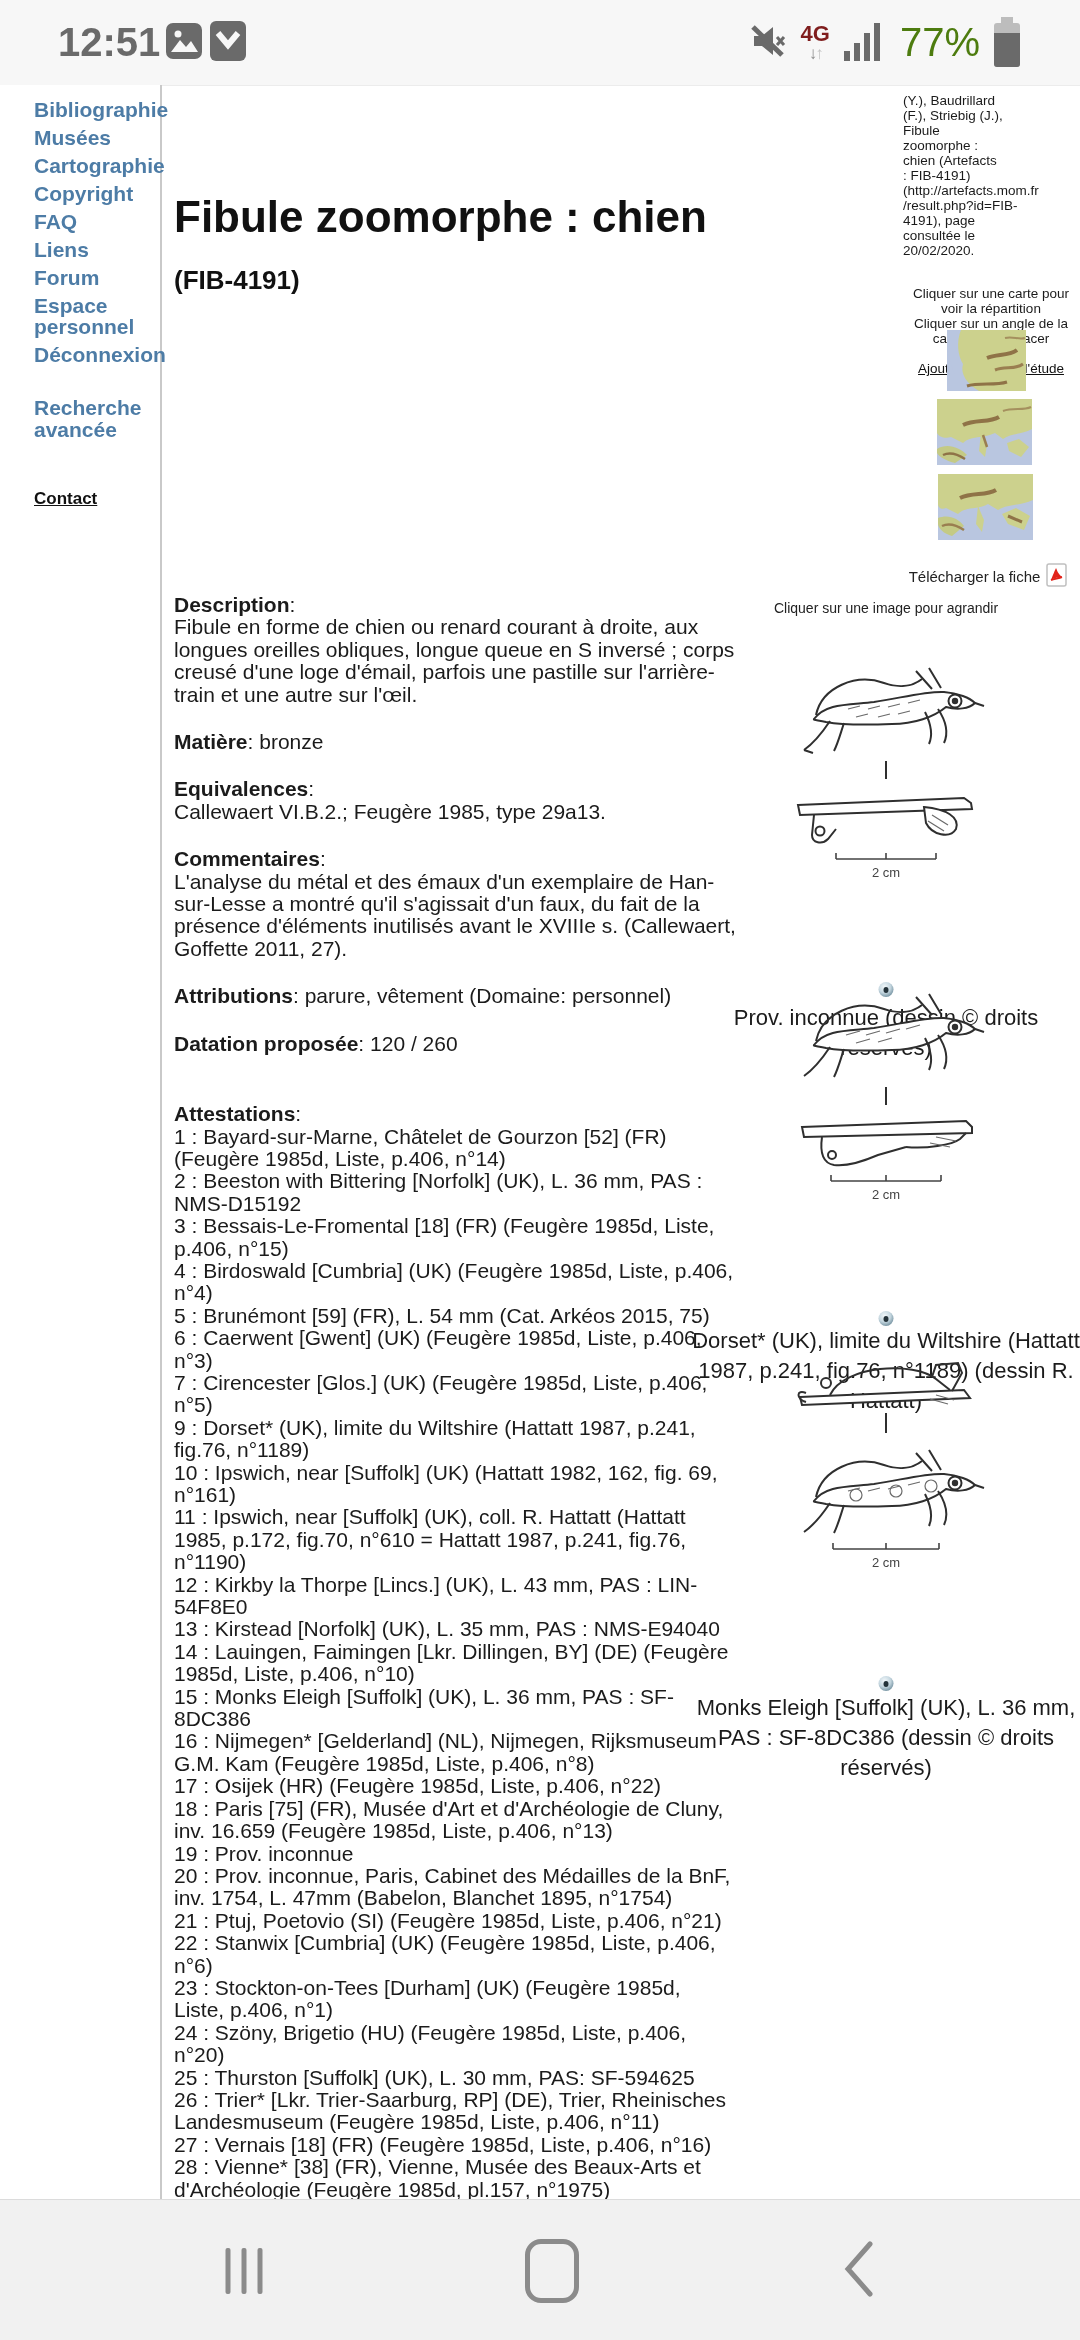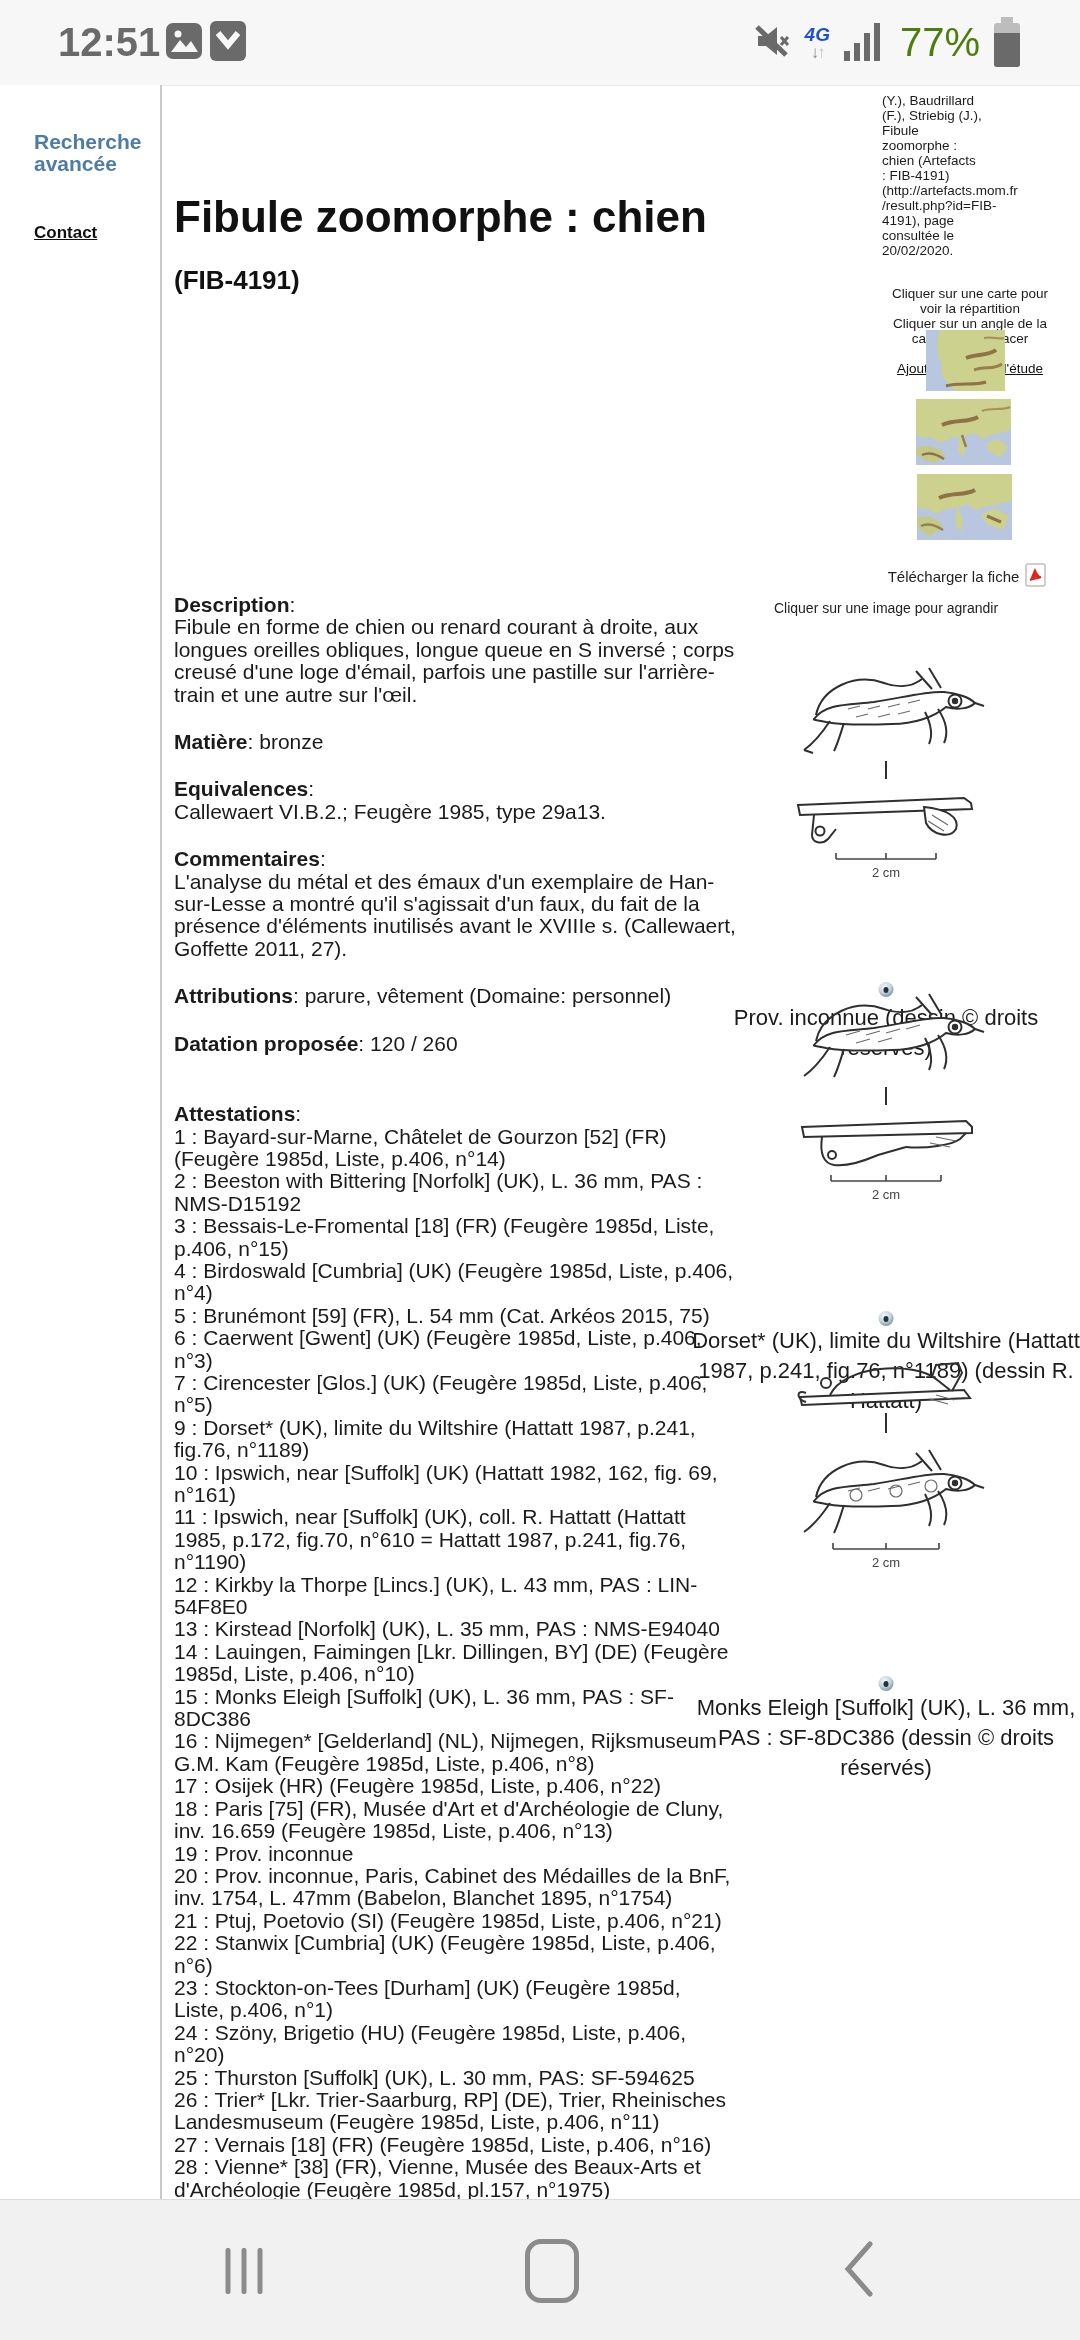--- a/index.html
+++ b/index.html
@@ -6,21 +6,21 @@
   .screen{position:relative;width:1080px;height:2340px;background:#ffffff;overflow:hidden;
           font-family:"Liberation Sans",sans-serif;color:#1b1b1b;}
   
   .status-bar{position:absolute;left:0;top:0;width:1080px;height:85px;background:#f7f7f7;
               border-bottom:1px solid #ececec;display:flex;align-items:center;}
   .sb-left{display:flex;align-items:center;gap:4px;margin-left:58px;font-weight:bold;}
   .sb-time{font-size:40px;color:#6a6a6a;}
   .sb-right{margin-left:auto;display:flex;align-items:center;gap:14px;margin-right:60px;}
   .sb-pct{font-size:40px;color:#4d7c0f;}
   .net4g{display:flex;flex-direction:column;align-items:center;line-height:1;}
-  .net4g .g{font-size:19px;font-weight:700;color:#1d4ed8;font-style:italic;}
+  .net4g .g{font-size:22px;font-weight:700;color:#7f1d1d;}
   .net4g .arrows{font-size:17px;letter-spacing:-2px;}
   .net4g .dn{color:#8a8a8a}.net4g .up{color:#c2c2c2}
   .battery{width:26px;height:52px;display:flex;flex-direction:column;align-items:center;}
   .battery .cap{width:12px;height:6px;background:#bdbdbd;}
   .battery .body{width:26px;height:44px;background:#bdbdbd;border-radius:3px;overflow:hidden;
                  display:flex;flex-direction:column;}
   .battery .empty{height:10px;}
   .battery .fill{flex:1;background:#6a6a6a;}
   
   .sidebar{position:absolute;left:0;top:85px;width:162px;height:2114px;background:#fff;
@@ -31,21 +31,21 @@
   
   .main-col{position:absolute;left:174px;top:85px;width:562px;}
   .page-title{margin-top:106px;font-size:44px;line-height:52px;font-weight:700;color:#111;}
   .record-id{margin-top:22px;font-size:26px;font-weight:700;color:#111;}
   .blocks{margin-top:298px;font-size:21px;line-height:22.4px;}
   .block{margin:0 0 25px 0;}
   .lbl{font-weight:700;}
   .attest-block{margin-top:48px;}
   .att-list > div{margin:0;}
   
-  .right-col{position:absolute;left:882px;top:85px;width:176px;font-size:13.5px;line-height:15px;}
+  .right-col{position:absolute;left:903px;top:85px;width:176px;font-size:13.5px;line-height:15px;}
   .citation{margin-top:8px;}
   .map-hints{margin-top:28px;text-align:center;}
   .add-zone{text-align:center;text-decoration:underline;color:#111;}
   .map{position:absolute;cursor:pointer;}
   .map svg{display:block;}
   .map1{left:44px;top:245px;}
   .map2{left:34px;top:314px;}
   .map3{left:35px;top:389px;}
   .download-row{position:absolute;left:-40px;top:478px;width:250px;text-align:center;font-size:15px;
                 color:#222;display:flex;align-items:center;justify-content:center;gap:6px;}
@@ -117,20 +117,31 @@
         <span class="cap"></span>
         <span class="body">
             <span class="empty"></span>
             <span class="fill"></span>
           </span>
       </span>
     </div>
   </div>
 
   <div class="sidebar">
+    <div class="side-list">
+        <div>Bibliographie</div>
+        <div>Musées</div>
+        <div>Cartographie</div>
+        <div>Copyright</div>
+        <div>FAQ</div>
+        <div>Liens</div>
+        <div>Forum</div>
+        <div>Espace personnel</div>
+        <div>Déconnexion</div>
+      </div>
     <div class="adv-link">Recherche avancée</div>
     <div class="contact-link">Contact</div>
   </div>
 
   <div class="main-col">
     <div class="page-title">Fibule zoomorphe : chien</div>
     <div class="record-id">(FIB-4191)</div>
 
     <div class="blocks">
       <div class="block">

